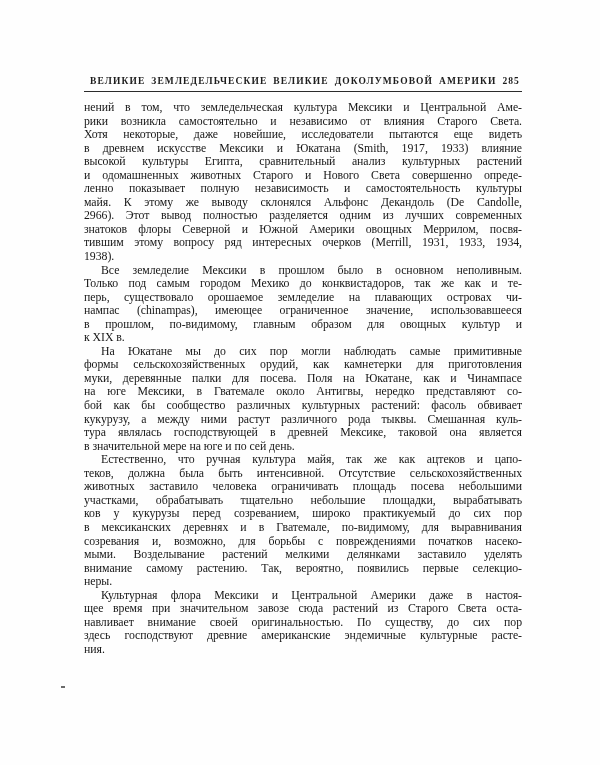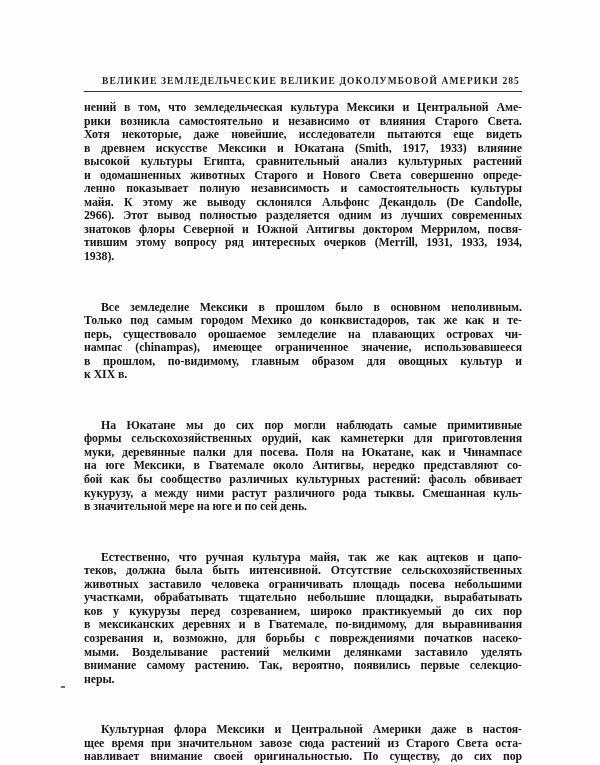--- a/index.html
+++ b/index.html
@@ -24,41 +24,39 @@
   .running-head {
     display: flex;
     justify-content: space-between;
     align-items: baseline;
     font-size: 9.5px;
     font-weight: bold;
     letter-spacing: 1.1px;
     color: #1c1c1c;
     padding: 0 2px 5px 6px;
     white-space: nowrap;
-    margin-left: 12px;
   }
   .head-rule {
     border-bottom: 1.5px solid #2b2b2b;
     margin-bottom: 9px;
   }
   .body-text .line {
     font-size: 11.8px;
-    font-weight: 700;
+    font-weight: 400;
     line-height: 13.55px;
     color: #161616;
     text-align: justify;
     text-align-last: justify;
     letter-spacing: -0.05px;
   }
   .body-text .line.last {
     text-align-last: left;
   }
   .body-text .line.indent {
     text-indent: 17px;
-    margin-top: 37px;
   }
   .artifact-dash {
     position: absolute;
     left: 61px;
     top: 686px;
     width: 4px;
     height: 1.5px;
     background: #6a6a6a;
   }
 </style>
@@ -80,55 +78,57 @@
         <div>
           <div class="line">нений в том, что земледельческая культура Мексики и Центральной Аме-</div>
           <div class="line">рики возникла самостоятельно и независимо от влияния Старого Света.</div>
           <div class="line">Хотя некоторые, даже новейшие, исследователи пытаются еще видеть</div>
           <div class="line">в древнем искусстве Мексики и Юкатана (Smith, 1917, 1933) влияние</div>
           <div class="line">высокой культуры Египта, сравнительный анализ культурных растений</div>
           <div class="line">и одомашненных животных Старого и Нового Света совершенно опреде-</div>
           <div class="line">ленно показывает полную независимость и самостоятельность культуры</div>
           <div class="line">майя. К этому же выводу склонялся Альфонс Декандоль (De Candolle,</div>
           <div class="line">2966). Этот вывод полностью разделяется одним из лучших современных</div>
-          <div class="line">знатоков флоры Северной и Южной Антигвы доктором Меррилом, посвя-</div>
+          <div class="line">знатоков флоры Северной и Южной Америки овощных Меррилом, посвя-</div>
           <div class="line">тившим этому вопросу ряд интересных очерков (Merrill, 1931, 1933, 1934,</div>
           <div class="line last">1938).</div>
         </div>
         <div>
           <div class="line indent">Все земледелие Мексики в прошлом было в основном неполивным.</div>
           <div class="line">Только под самым городом Мехико до конквистадоров, так же как и те-</div>
           <div class="line">перь, существовало орошаемое земледелие на плавающих островах чи-</div>
           <div class="line">нампас (chinampas), имеющее ограниченное значение, использовавшееся</div>
           <div class="line">в прошлом, по-видимому, главным образом для овощных культур и</div>
           <div class="line last">к XIX в.</div>
         </div>
         <div>
           <div class="line indent">На Юкатане мы до сих пор могли наблюдать самые примитивные</div>
           <div class="line">формы сельскохозяйственных орудий, как камнетерки для приготовления</div>
           <div class="line">муки, деревянные палки для посева. Поля на Юкатане, как и Чинампасе</div>
           <div class="line">на юге Мексики, в Гватемале около Антигвы, нередко представляют со-</div>
           <div class="line">бой как бы сообщество различных культурных растений: фасоль обвивает</div>
           <div class="line">кукурузу, а между ними растут различного рода тыквы. Смешанная куль-</div>
+          <div class="line">тура являлась господствующей в древней Мексике, таковой она является</div>
           <div class="line last">в значительной мере на юге и по сей день.</div>
         </div>
         <div>
           <div class="line indent">Естественно, что ручная культура майя, так же как ацтеков и цапо-</div>
           <div class="line">теков, должна была быть интенсивной. Отсутствие сельскохозяйственных</div>
           <div class="line">животных заставило человека ограничивать площадь посева небольшими</div>
           <div class="line">участками, обрабатывать тщательно небольшие площадки, вырабатывать</div>
           <div class="line">ков у кукурузы перед созреванием, широко практикуемый до сих пор</div>
           <div class="line">в мексиканских деревнях и в Гватемале, по-видимому, для выравнивания</div>
           <div class="line">созревания и, возможно, для борьбы с повреждениями початков насеко-</div>
           <div class="line">мыми. Возделывание растений мелкими делянками заставило уделять</div>
           <div class="line">внимание самому растению. Так, вероятно, появились первые селекцио-</div>
           <div class="line last">неры.</div>
         </div>
         <div>
           <div class="line indent">Культурная флора Мексики и Центральной Америки даже в настоя-</div>
           <div class="line">щее время при значительном завозе сюда растений из Старого Света оста-</div>
           <div class="line">навливает внимание своей оригинальностью. По существу, до сих пор</div>
           <div class="line">здесь господствуют древние американские эндемичные культурные расте-</div>
+          <div class="line last">ния.</div>
         </div>
       </div>
   </div>
   <div class="artifact-dash"></div>
 </div>
 
 </body></html>

